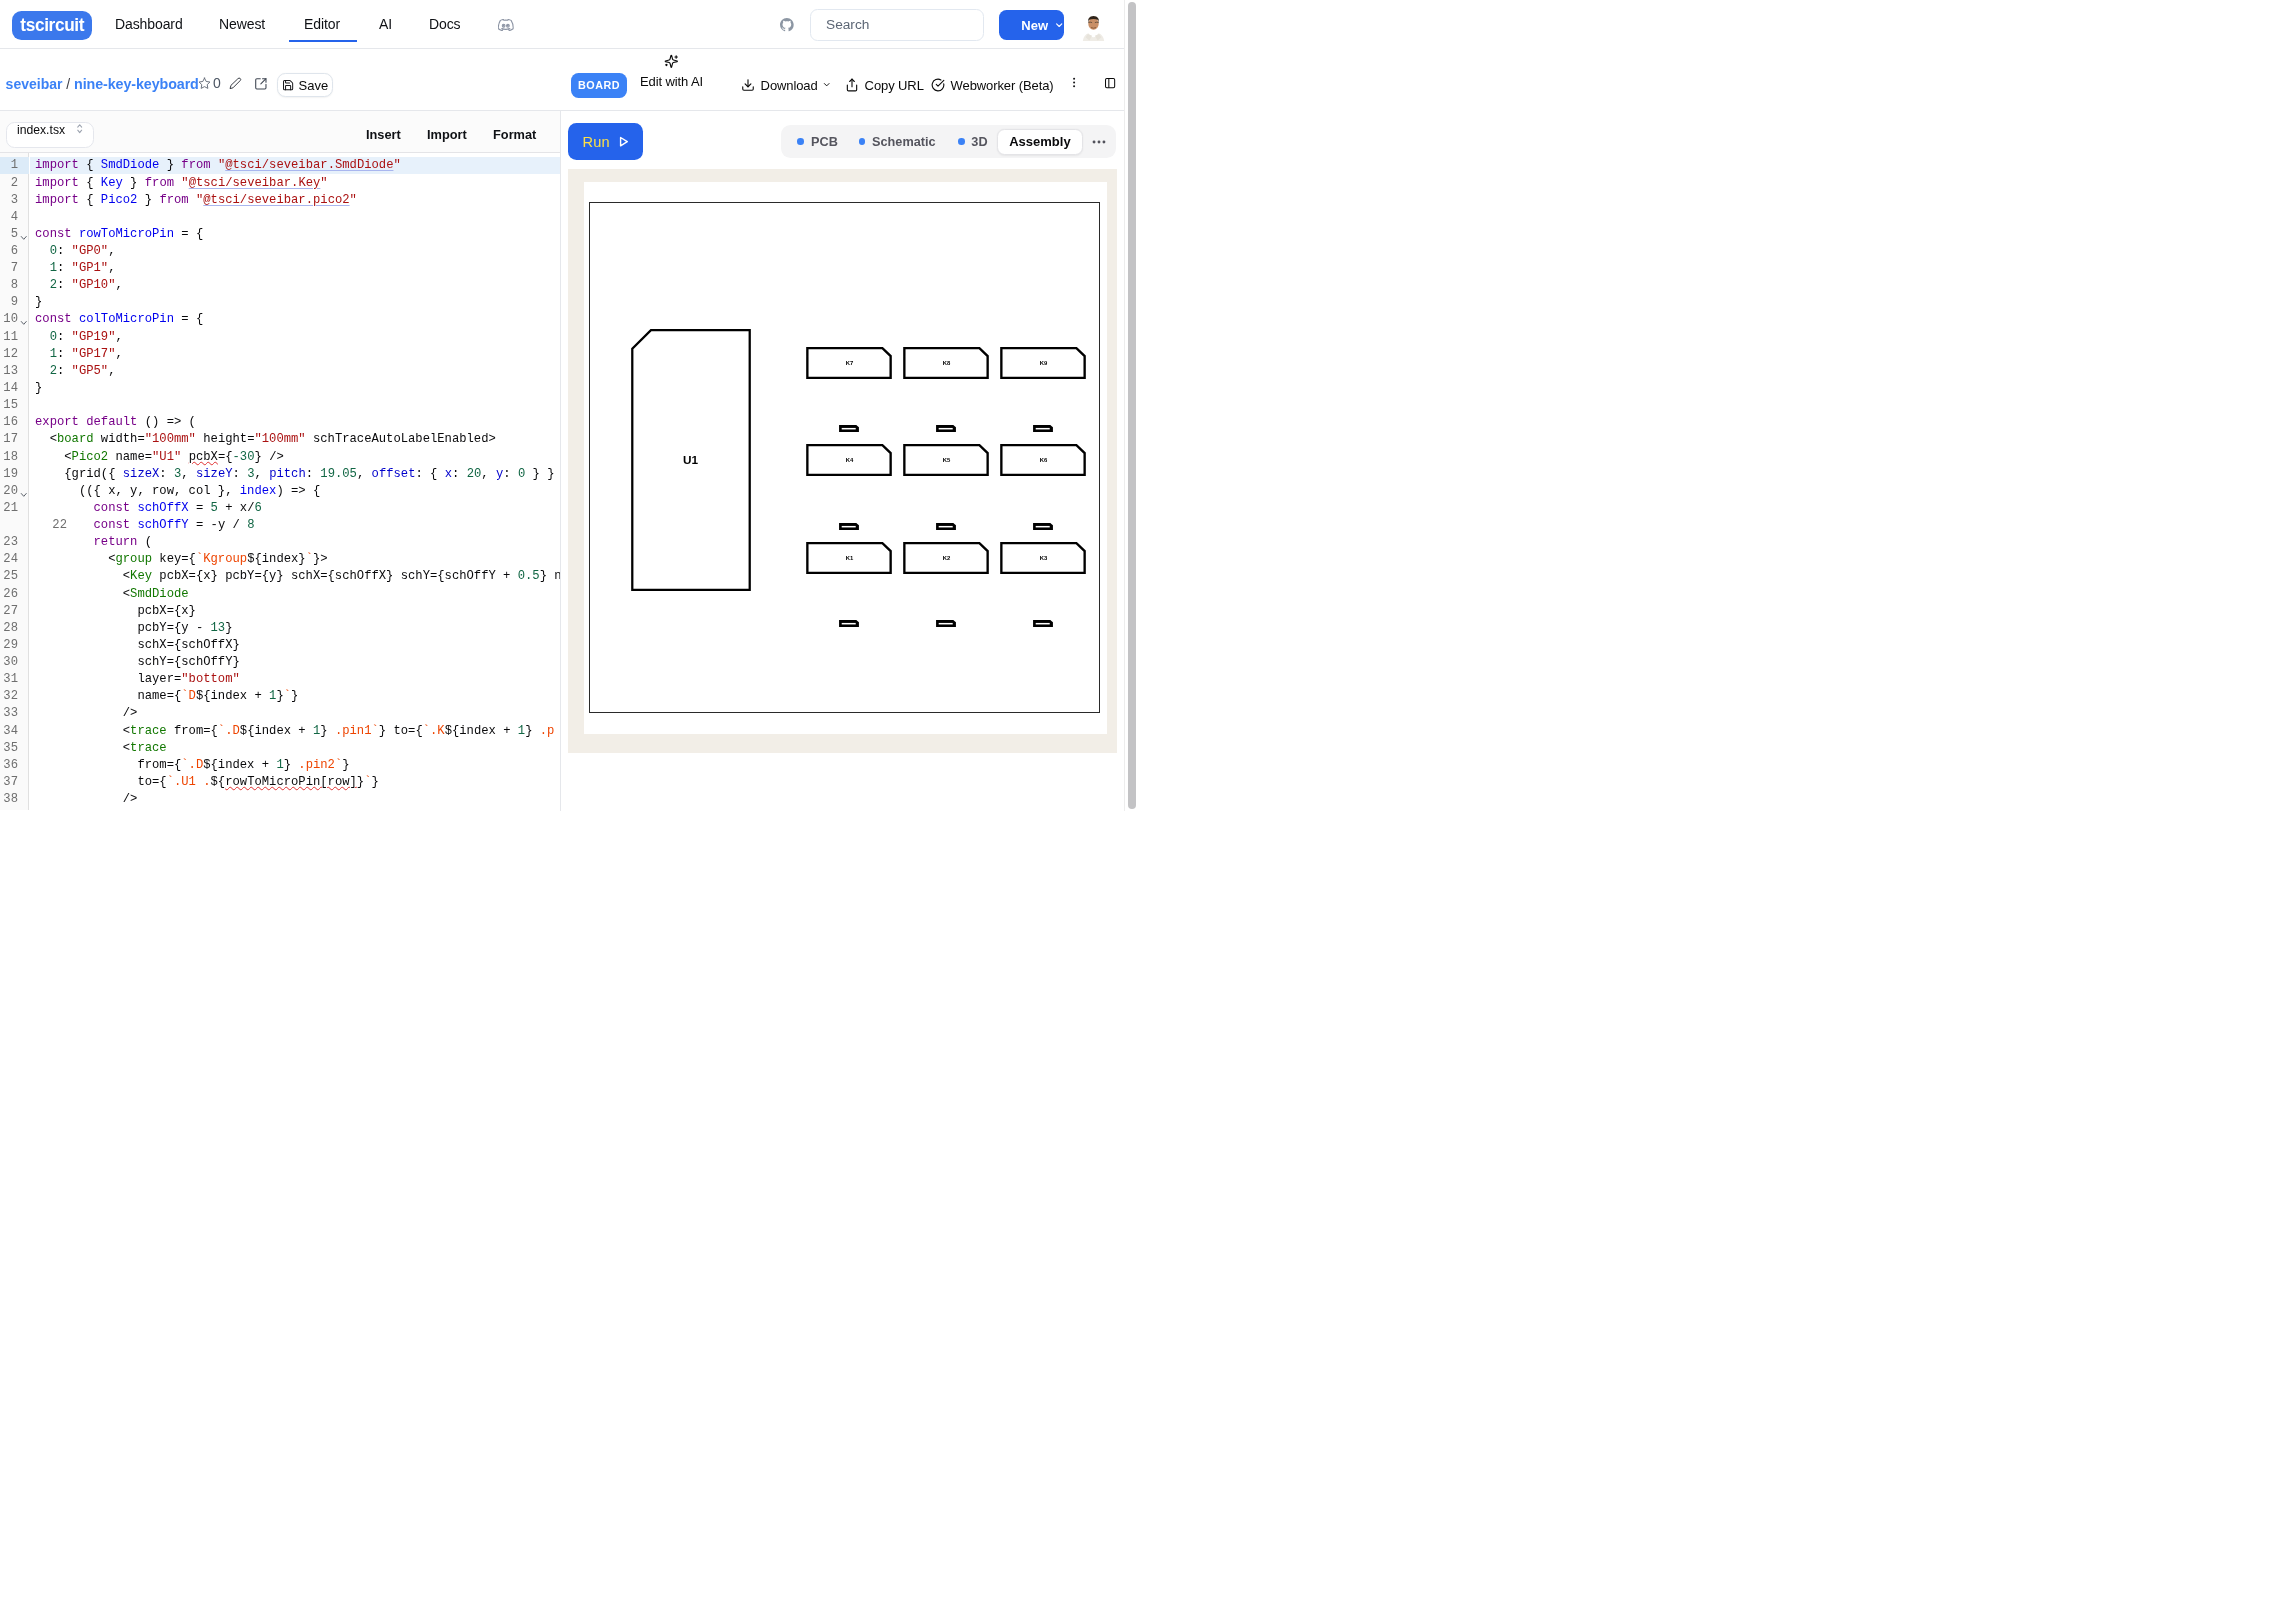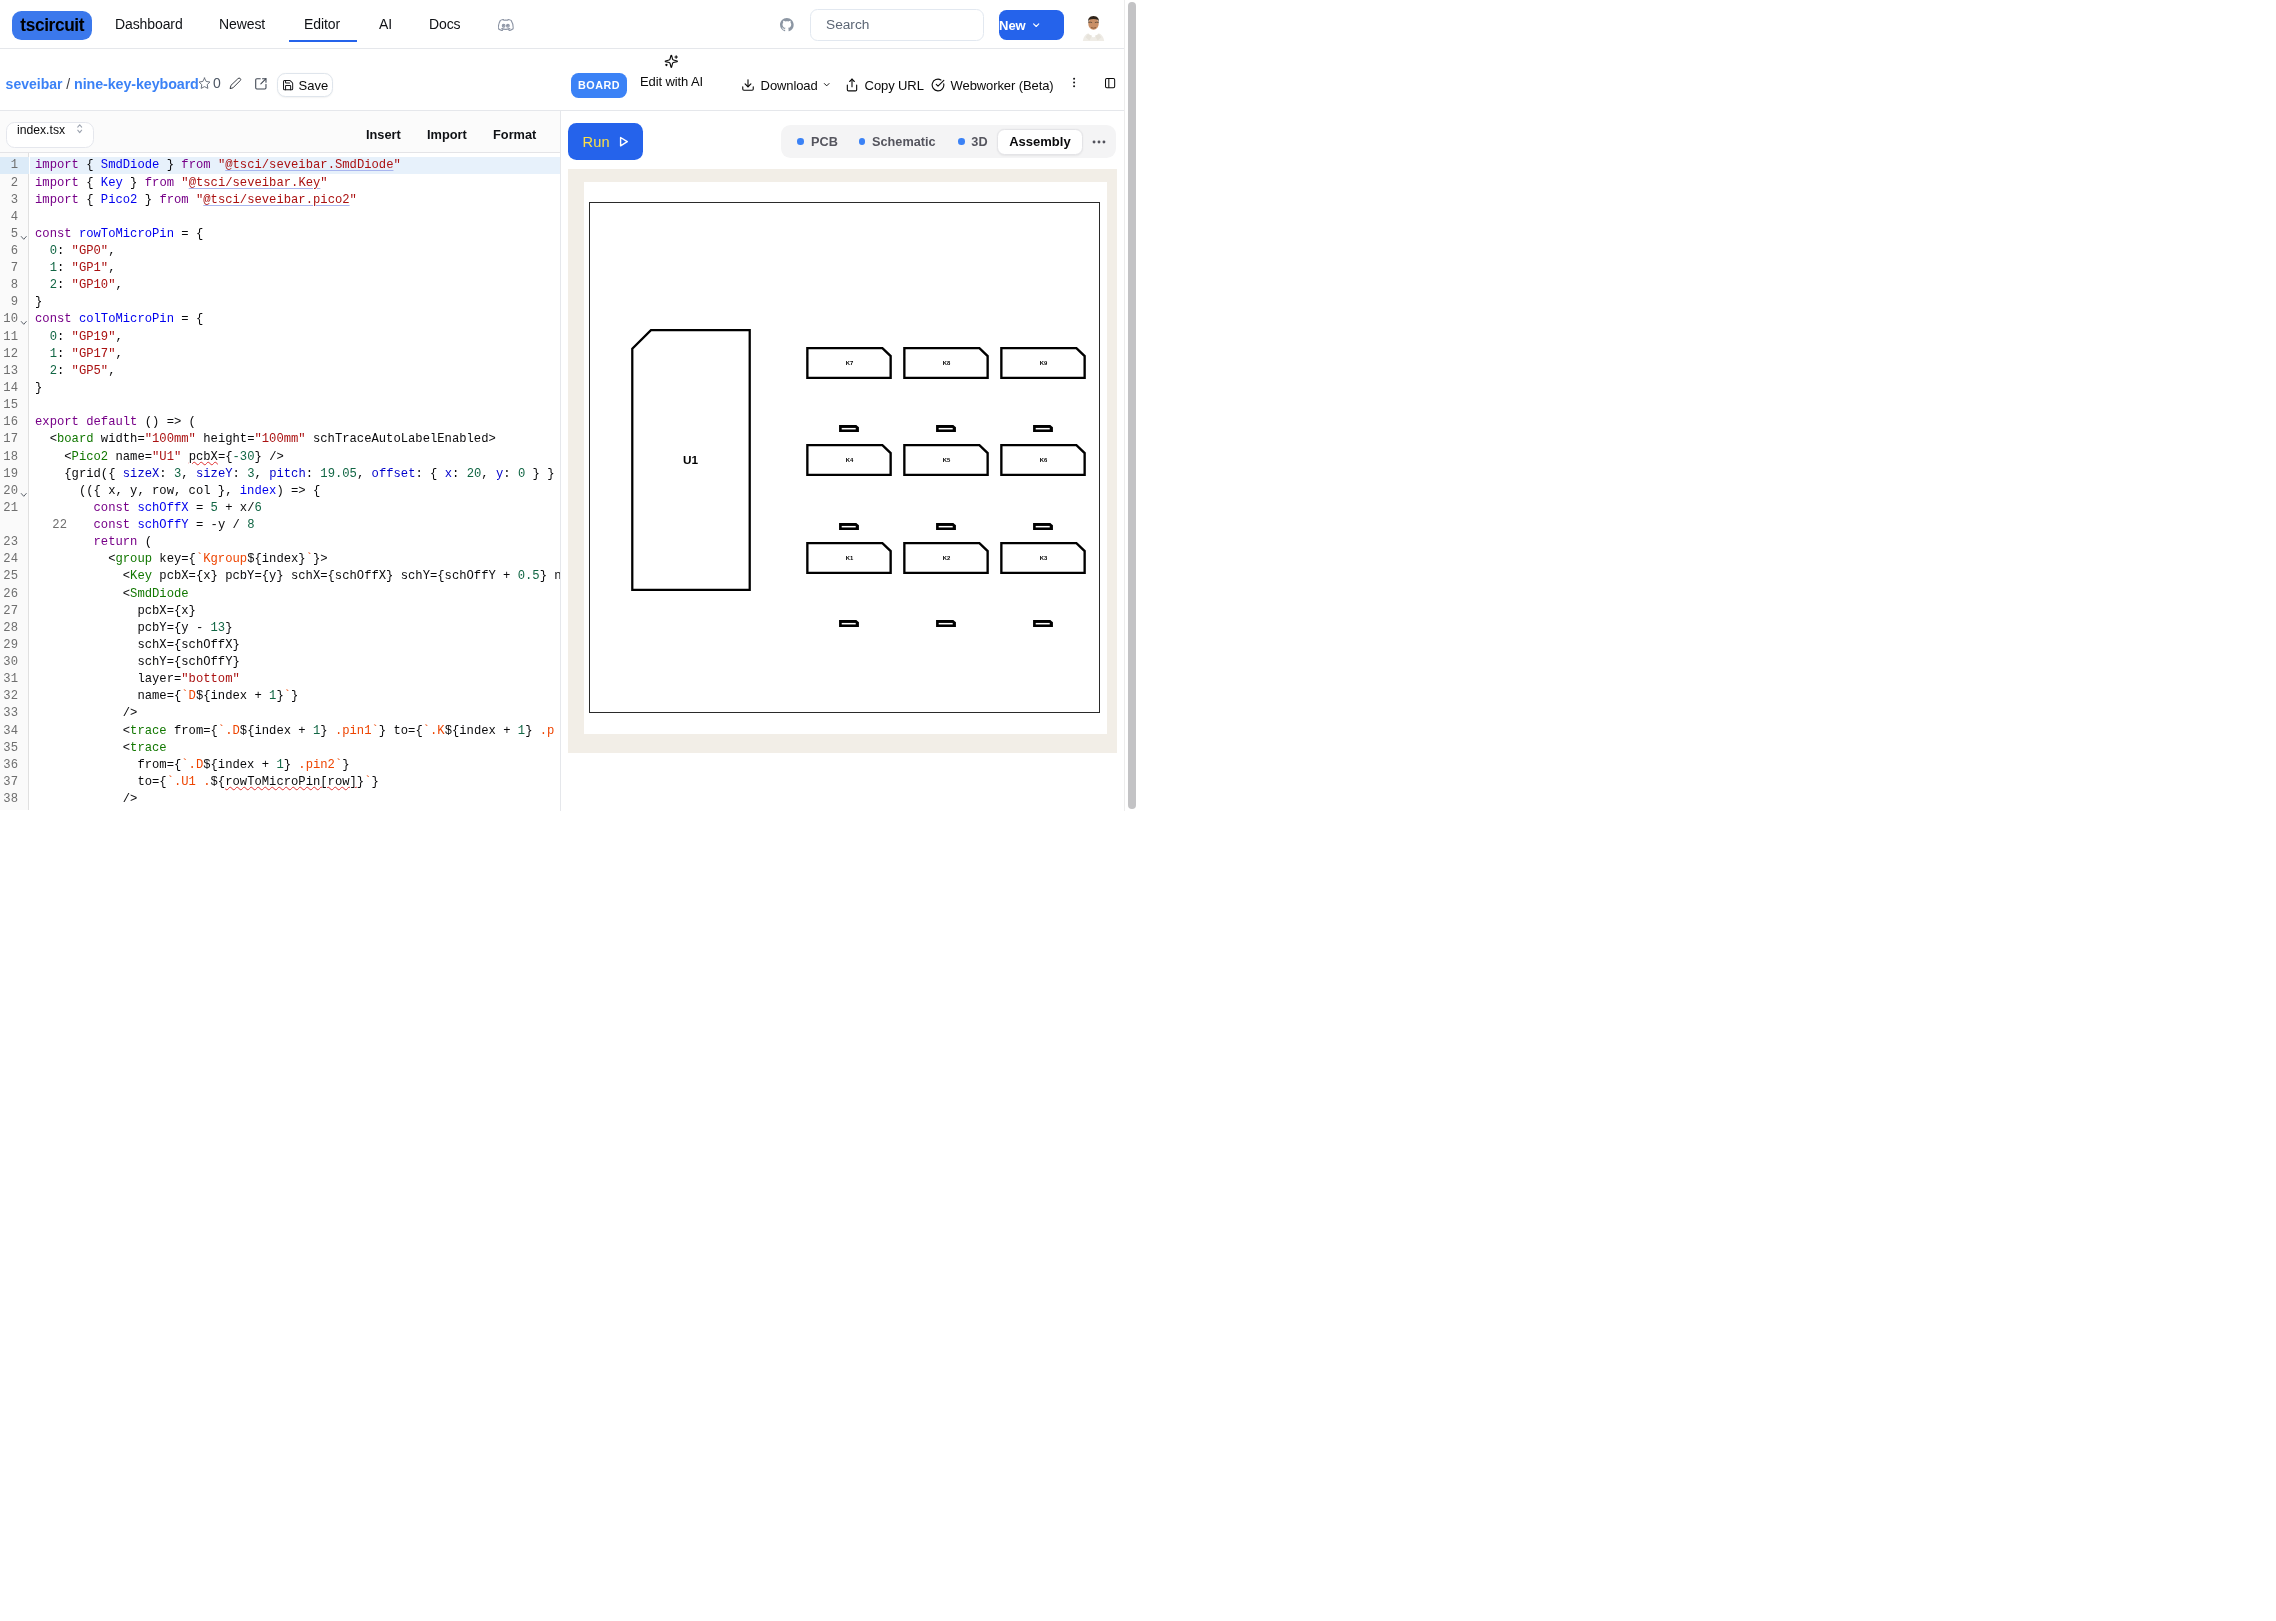--- a/index.html
+++ b/index.html
@@ -5,21 +5,21 @@
 * { margin:0; padding:0; box-sizing:border-box; }
 html,body { width:1138px; height:811px; overflow:hidden; background:#fff;
   font-family:"Liberation Sans", sans-serif; -webkit-font-smoothing:antialiased; }
 .abs { position:absolute; }
 svg { display:block; }
 
 
 #hdr1 { position:absolute; left:0; top:0; width:1138px; height:49px; background:#fff;
   border-bottom:0.9px solid #e5e7eb; }
 #logo { position:absolute; left:11.8px; top:10.8px; width:80px; height:29px; border-radius:9.4px;
-  background:#3b78ec; color:#000000; font-size:18px; font-weight:700; letter-spacing:-0.4px;
+  background:#3b78ec; color:#ffffff; font-size:18px; font-weight:700; letter-spacing:-0.4px;
   text-align:center; line-height:28px; }
 .nav { position:absolute; top:0; height:49px; line-height:49px; font-size:14px; font-weight:500; color:#0f1115; letter-spacing:-0.1px; }
 #edunderline { position:absolute; left:272px; top:40px; width:63px; height:2.4px; background:#2563eb; }
 
 
 #hdr2 { position:absolute; left:0; top:49px; width:1138px; height:62px; background:#fff;
   border-bottom:0.9px solid #e5e7eb; }
 .bc { font-size:14px; }
 #saveBtn { position:absolute; left:277px; top:24px; width:56px; height:24px; border:0.9px solid #dfe5ec;
   border-radius:8.5px; background:#fff; box-shadow:0 0.9px 1.4px rgba(0,0,0,0.05);
@@ -92,21 +92,21 @@
 <path d="M20.3 1.7A19.6 19.6 0 0 0 15.6.2c-.2.4-.45.9-.62 1.33a18.2 18.2 0 0 0-5.96 0C8.85 1.1 8.6.6 8.4.2 6.7.5 5.1 1 3.7 1.7 1 6.1.2 10.4.6 14.7c2 1.5 4 2.4 5.9 3 .5-.65.9-1.34 1.3-2.07-.7-.26-1.36-.58-2-.96l.5-.38c3.8 1.78 7.6 1.78 11.4 0l.5.38c-.64.38-1.3.7-2 .96.4.73.8 1.42 1.3 2.07 1.9-.6 3.9-1.5 5.9-3 .5-5-.8-9.3-3.1-13zM8.7 12.3c-1.15 0-2.1-1.06-2.1-2.36s.93-2.37 2.1-2.37c1.17 0 2.12 1.06 2.1 2.37 0 1.3-.93 2.36-2.1 2.36zm6.6 0c-1.15 0-2.1-1.06-2.1-2.36s.93-2.37 2.1-2.37c1.17 0 2.12 1.06 2.1 2.37 0 1.3-.93 2.36-2.1 2.36z" fill="none" stroke="#8b93a3" stroke-width="1.6"></path>
 <ellipse cx="8.7" cy="9.95" rx="1.5" ry="1.7" fill="#8b93a3"></ellipse>
 <ellipse cx="15.3" cy="9.95" rx="1.5" ry="1.7" fill="#8b93a3"></ellipse>
 </svg>
   <svg class="abs" style="left:780px; top:18.4px;" width="13.7" height="13.7" viewBox="0 0 16 16" fill="#8c96a3">
       <path d="M8 0C3.58 0 0 3.58 0 8c0 3.54 2.29 6.53 5.47 7.59.4.07.55-.17.55-.38 0-.19-.01-.82-.01-1.49-2.01.37-2.53-.49-2.69-.94-.09-.23-.48-.94-.82-1.13-.28-.15-.68-.52-.01-.53.63-.01 1.08.58 1.23.82.72 1.21 1.87.87 2.33.66.07-.52.28-.87.51-1.07-1.78-.2-3.64-.89-3.64-3.95 0-.87.31-1.59.82-2.15-.08-.2-.36-1.02.08-2.12 0 0 .67-.21 2.2.82.64-.18 1.32-.27 2-.27s1.36.09 2 .27c1.53-1.04 2.2-.82 2.2-.82.44 1.1.16 1.92.08 2.12.51.56.82 1.27.82 2.15 0 3.07-1.87 3.75-3.65 3.95.29.25.54.73.54 1.48 0 1.07-.01 1.93-.01 2.2 0 .21.15.46.55.38A8.01 8.01 0 0 0 16 8c0-4.42-3.58-8-8-8z"></path>
     </svg>
   <div class="abs" style="left:810px; top:9.4px; width:174px; height:32px; border:0.9px solid #e2e8f0; border-radius:7.5px;
        font-size:13.7px; color:#5c6675; line-height:30px; padding-left:15px;">Search</div>
   <div class="abs" style="left:999px; top:10px; width:65px; height:30px; background:#2563eb; border-radius:7.5px;
-       color:#fff; font-size:13px; font-weight:600; display:flex; align-items:center; justify-content:flex-start; gap:5.6px;">New
+       color:#fff; font-size:13px; font-weight:600; display:flex; align-items:center; justify-content:flex-end; gap:5.6px;">New
        <svg width="10.4" height="10.4" viewBox="0 0 24 24" fill="none" stroke="#fff" stroke-width="2.6" stroke-linecap="round" stroke-linejoin="round">
         <polyline points="6 9 12 15 18 9"></polyline>
       </svg>
   </div>
   <div class="abs" id="avatar" style="left:1080px; top:12.2px; width:27px; height:29px;">
 <svg width="27" height="29" viewBox="0 0 29 31">
 <path d="M3 31 Q4 24.5 9 22.8 L11.5 26 Q14.5 28 17.5 26 L20 22.8 Q25 24.5 26 31 Z" fill="#efece6"></path>
 <path d="M8.5 23.5 L6 27 L10 30.5 L13 25.5 Z M20.5 23.5 L23 27 L19 30.5 L16 25.5 Z" fill="#e7e3db"></path>
 <ellipse cx="14.5" cy="12.5" rx="5.6" ry="6.5" fill="#c98f66"></ellipse>
 <path d="M8.7 12 Q7.6 4.5 14.5 4.3 Q21.4 4.5 20.3 12 L19.6 8.4 Q14.5 6.3 9.4 8.4 Z" fill="#2f2419"></path>

